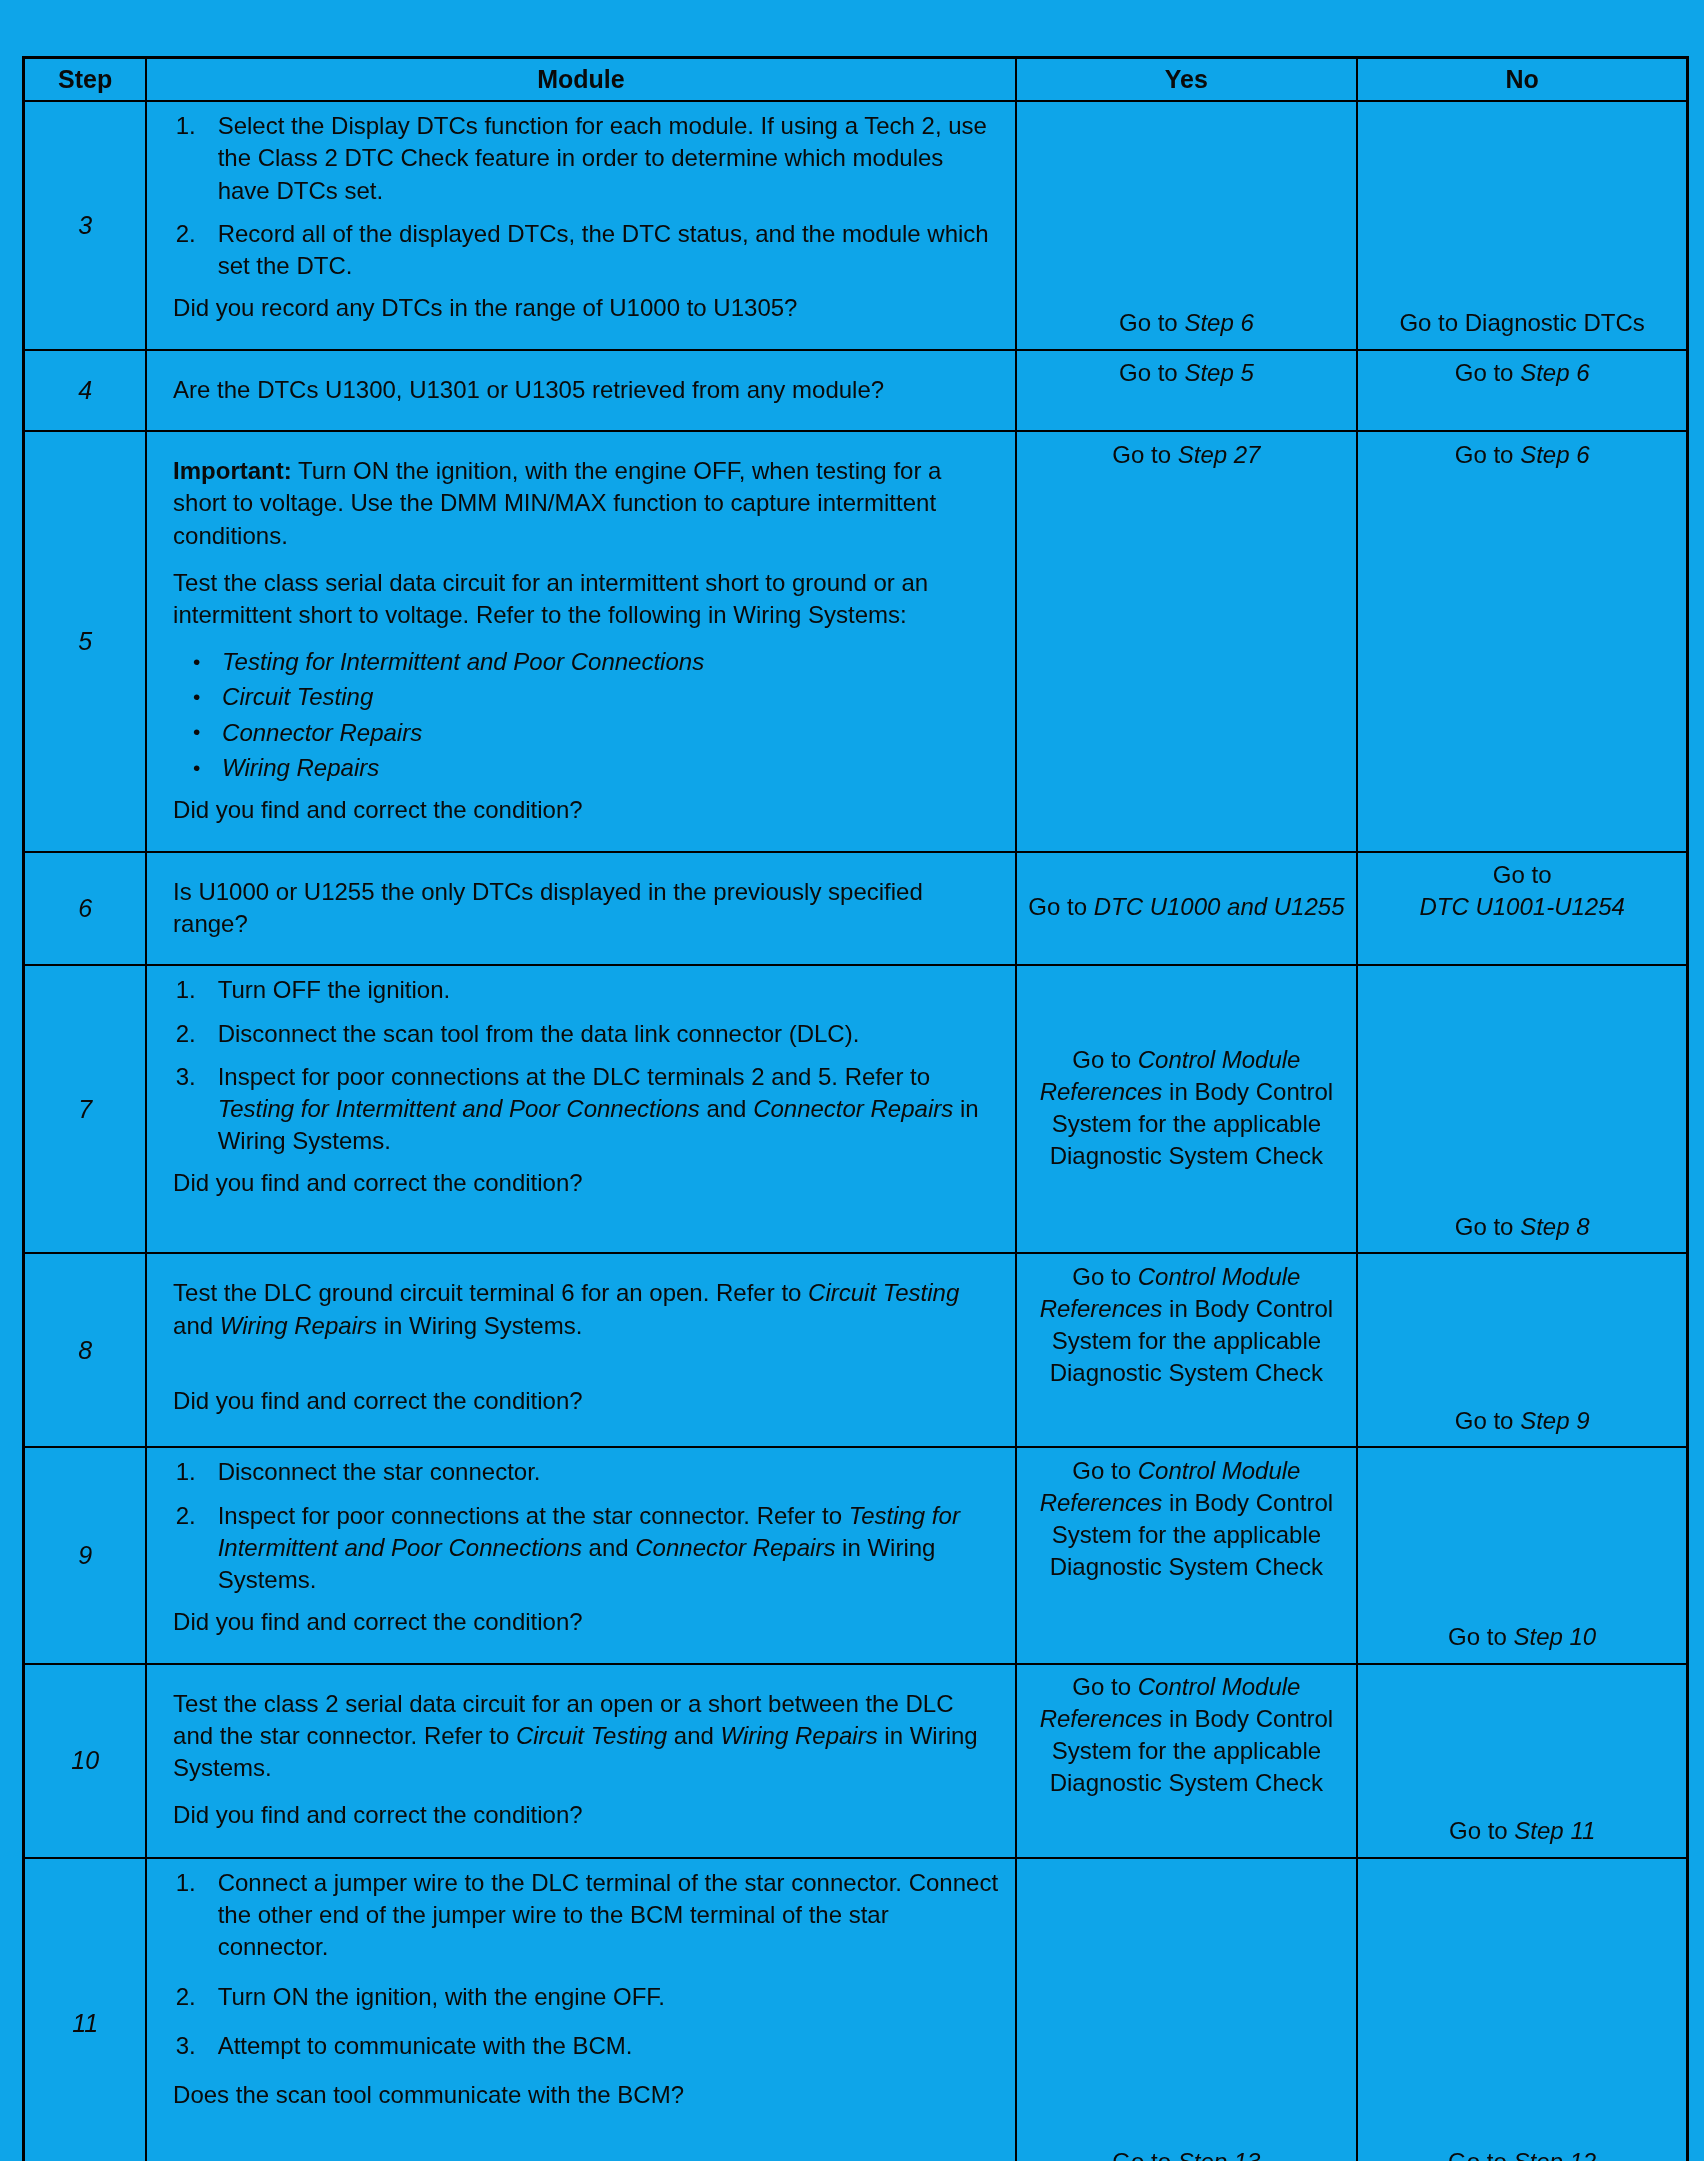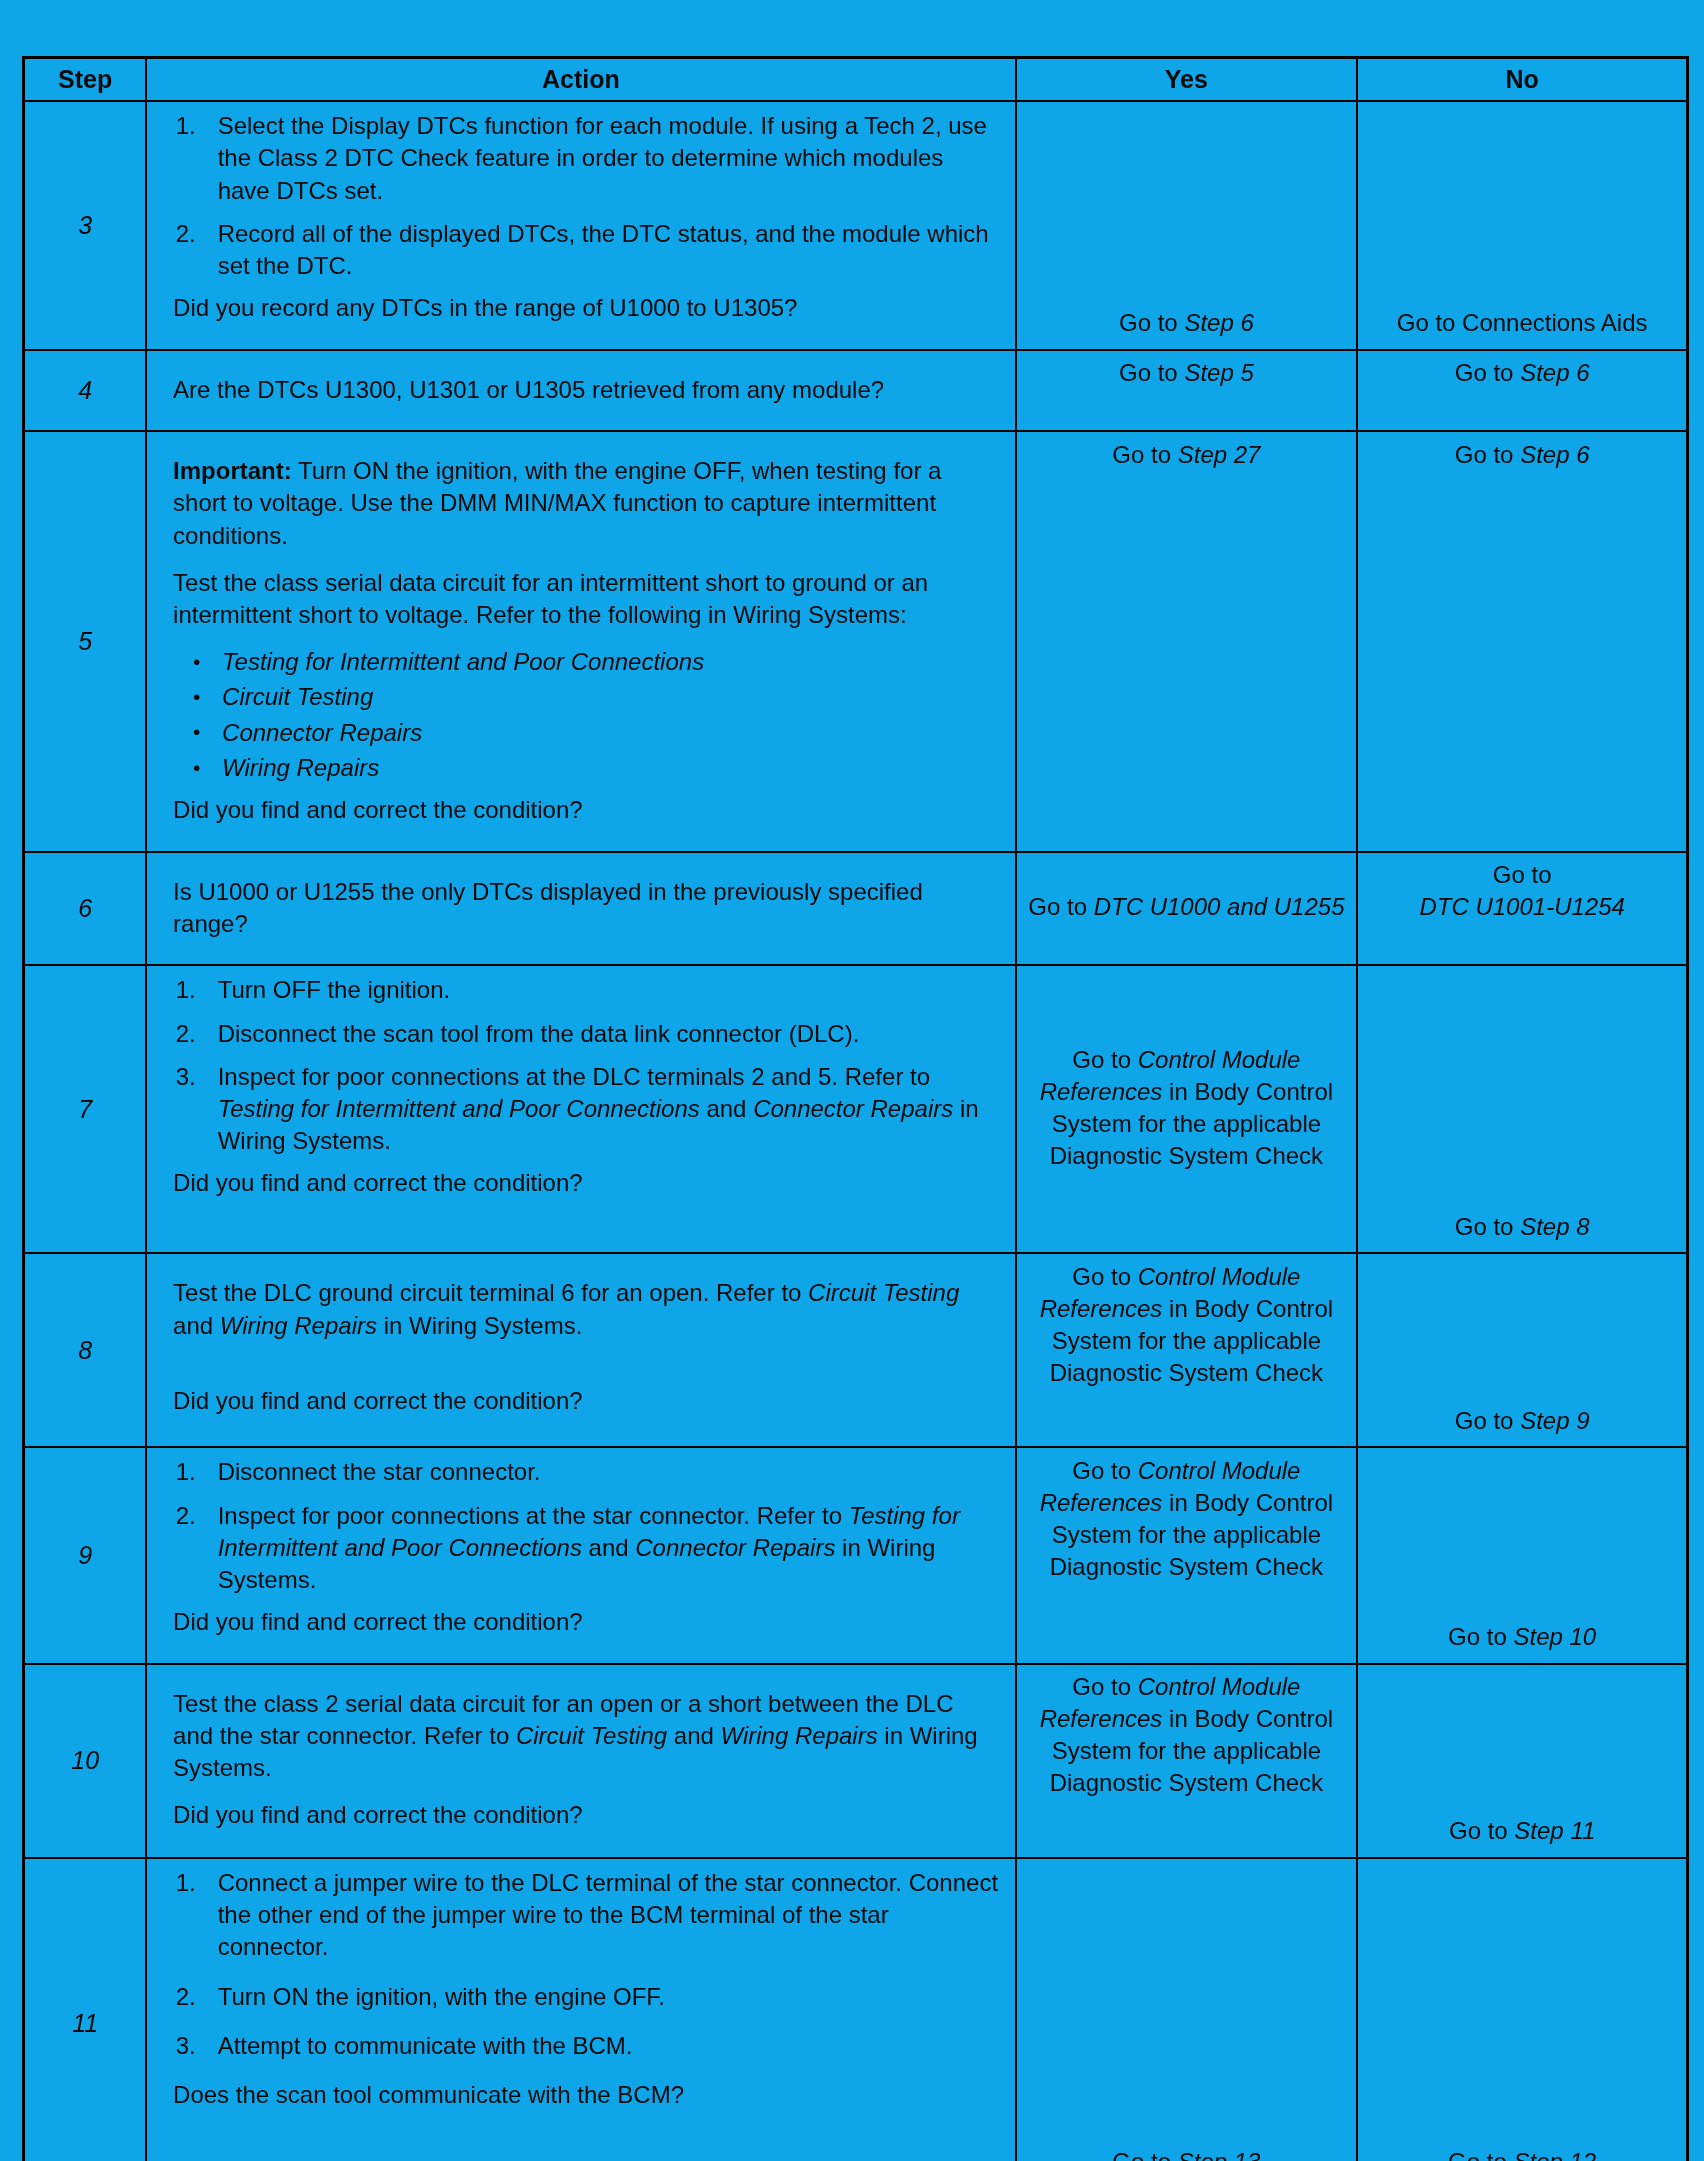--- a/index.html
+++ b/index.html
@@ -85,21 +85,21 @@
   <table class="diag">
     <colgroup>
       <col style="width:122px">
       <col style="width:870px">
       <col style="width:341px">
       <col style="width:331px">
     </colgroup>
     <thead>
       <tr>
         <th>Step</th>
-        <th>Action</th>
+        <th>Module</th>
         <th>Yes</th>
         <th>No</th>
       </tr>
     </thead>
     <tbody>
         <tr class="r0" style="height: 221px;">
           <td class="step-col"><span class="step-num">3</span></td>
           <td class="action-col">
             <div class="ol">
               <div class="li">
@@ -107,21 +107,21 @@
                 <span class="li-text"><span>Select the Display DTCs function for each module. If using a Tech 2, use the Class 2 DTC Check feature in order to determine which modules have DTCs set.</span></span>
               </div>
               <div class="li">
                 <span class="marker">2.</span>
                 <span class="li-text"><span>Record all of the displayed DTCs, the DTC status, and the module which set the DTC.</span></span>
               </div>
             </div>
             <div class="para"><span>Did you record any DTCs in the range of U1000 to U1305?</span></div>
           </td>
           <td class="result-col align-bottom"><div class="result"><span>Go to </span><span class="it">Step 6</span></div></td>
-          <td class="result-col align-bottom"><div class="result"><span>Go to Connections Aids</span></div></td>
+          <td class="result-col align-bottom"><div class="result"><span>Go to Diagnostic DTCs</span></div></td>
         </tr>
         <tr class="r1" style="height: 72px;">
           <td class="step-col"><span class="step-num">4</span></td>
           <td class="action-col">
             <div class="para"><span>Are the DTCs U1300, U1301 or U1305 retrieved from any module?</span></div>
           </td>
           <td class="result-col align-top"><div class="result"><span>Go to </span><span class="it">Step 5</span></div></td>
           <td class="result-col align-top"><div class="result"><span>Go to </span><span class="it">Step 6</span></div></td>
         </tr>
         <tr class="r2" style="height: 389px;">

